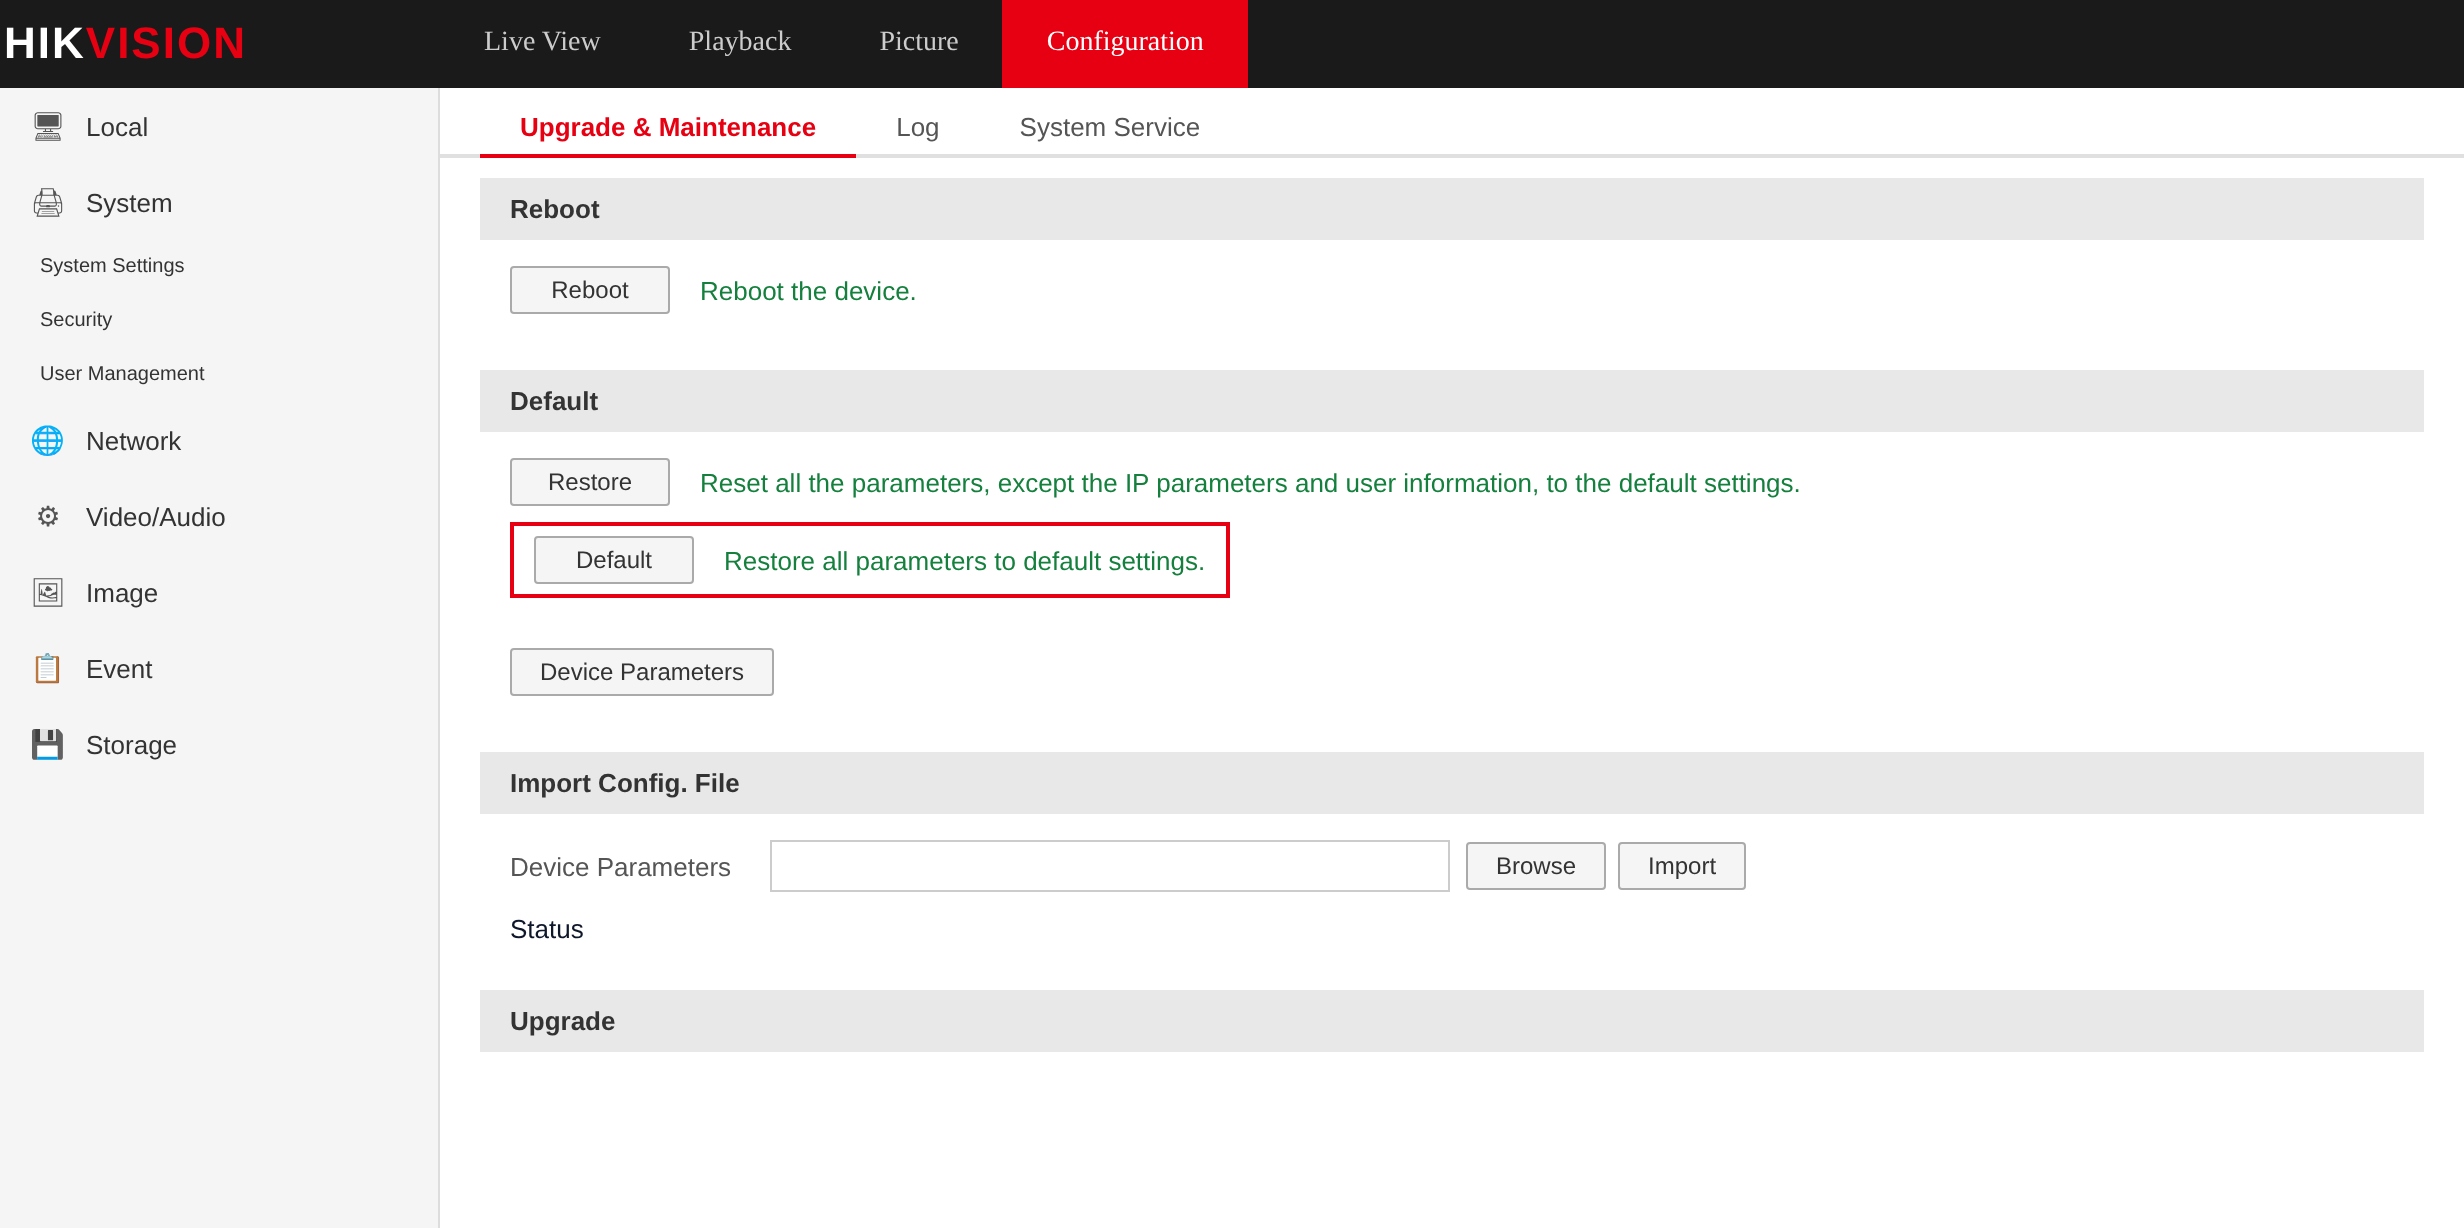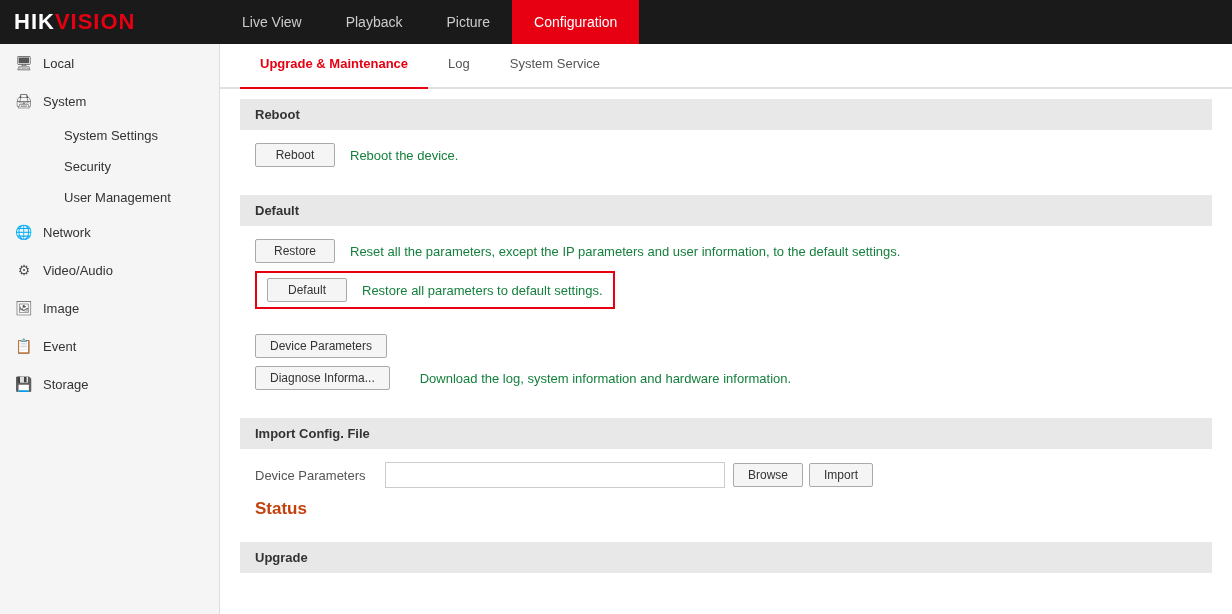--- a/index.html
+++ b/index.html
@@ -10,33 +10,34 @@
       background: #1a1a1a;
       display: flex;
       align-items: center;
       height: 44px;
       flex-shrink: 0;
     }
     .logo {
       width: 220px;
       display: flex;
       align-items: center;
-      padding-left: 14px;
+      padding-left: 2px;
     }
     .logo-text {
       color: #e60012;
       font-size: 22px;
       font-weight: bold;
       letter-spacing: 1px;
     }
     .logo-hik { color: #fff; }
     .nav-items {
       display: flex;
       align-items: center;
       height: 100%;
+      font-family: Liberation Serif, serif;
     }
     .nav-item {
       color: #ccc;
       padding: 0 22px;
       height: 100%;
       display: flex;
       align-items: center;
       cursor: pointer;
       font-size: 14px;
     }
@@ -72,24 +73,24 @@
       margin-right: 10px;
       width: 18px;
       height: 18px;
       display: flex;
       align-items: center;
       justify-content: center;
       color: #555;
       font-size: 14px;
     }
     .sidebar-sub {
-      padding: 8px 15px 8px 64px;
+      padding: 8px 15px 8px 20px;
       cursor: pointer;
       color: #333;
-      font-size: 13px;
+      font-size: 10px;
     }
     .sidebar-sub.active {
       color: #e60012;
       font-weight: bold;
     }
     .sidebar-sub.active-indicator {
       border-left: 3px solid #e60012;
       padding-left: 37px;
     }
 
@@ -101,21 +102,21 @@
     }
 
     
     .tab-bar {
       display: flex;
       border-bottom: 2px solid #e0e0e0;
       padding: 0 20px;
       background: #fff;
     }
     .tab {
-      padding: 12px 20px 16px;
+      padding: 12px 20px 6px;
       cursor: pointer;
       color: #555;
       font-size: 13px;
       border-bottom: 2px solid transparent;
       margin-bottom: -2px;
     }
     .tab.active {
       color: #e60012;
       border-bottom: 2px solid #e60012;
       font-weight: bold;
@@ -180,24 +181,23 @@
     }
     .input-field {
       width: 340px;
       height: 26px;
       border: 1px solid #ccc;
       padding: 2px 6px;
       font-size: 12px;
       margin-right: 8px;
     }
     .status-text {
-      color: #c2410c;
-      font-size: 17px;
+      color: #0f172a;
+      font-size: 13px;
       padding: 3px 0;
-      font-weight: bold;
     }
 
     
     .diagnose-btn {
       min-width: 110px;
     }
   </style>
 </head>
 <body>
 
@@ -283,24 +283,20 @@
             <span class="row-text">Restore all parameters to default settings.</span>
           </div>
         </div>
       </div>
 
       <div class="section">
         <div class="section-body">
           <div class="row">
             <button class="btn">Device Parameters</button>
           </div>
-          <div class="row">
-            <button class="btn diagnose-btn">Diagnose Informa...</button>
-            <span class="row-text" style="margin-left:15px;">Download the log, system information and hardware information.</span>
-          </div>
         </div>
       </div>
 
       <div class="section">
         <div class="section-header">Import Config. File</div>
         <div class="section-body">
           <div class="input-row">
             <span class="input-label">Device Parameters</span>
             <input type="text" class="input-field" style="">
             <button class="btn">Browse</button>

